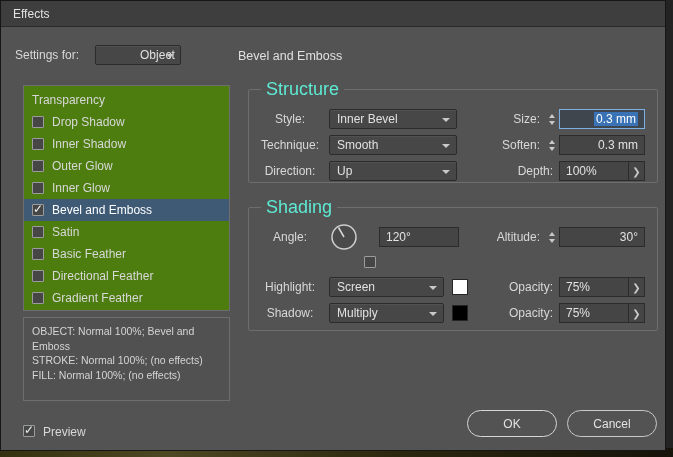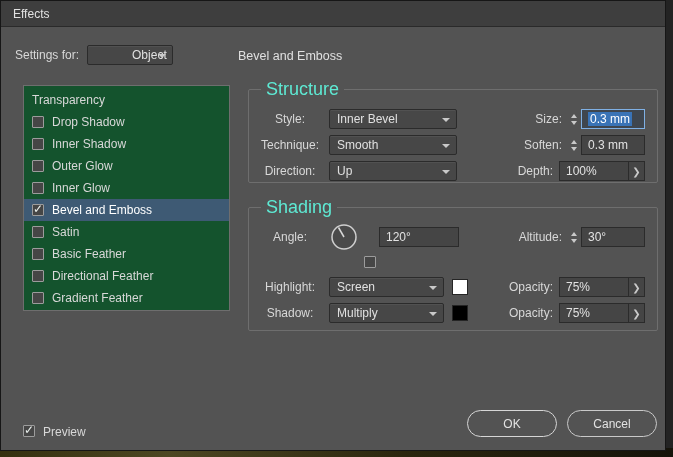--- a/index.html
+++ b/index.html
@@ -22,39 +22,39 @@
   .dialog {
     position: absolute; left: 0; top: 0; width: 666px; height: 451px;
     background: #535353; border: 1px solid #161616; font-size: 12px;
   }
   .titlebar {
     height: 26px; background: #3e3e3e; border-bottom: 1px solid #2a2a2a;
     display: flex; align-items: center; padding-left: 12px;
     font-size: 12px; color: #e2e2e2;
   }
   
-  .settings-row { position: absolute; left: 14px; top: 44px; display: flex; align-items: center; gap: 8px; }
+  .settings-row { position: absolute; left: 14px; top: 44px; display: flex; align-items: center; gap: 16px; }
   .dropdown {
     position: relative; height: 20px; background: #474747;
     border: 1px solid #2b2b2b; border-radius: 2px;
     display: flex; align-items: center; padding: 0 20px 0 7px;
     color: #e0e0e0; box-shadow: inset 0 1px 0 rgba(255,255,255,.06);
     cursor: default; white-space: nowrap;
   }
   .dropdown .chev {
     position: absolute; right: 6px; top: 8px; width: 0; height: 0;
     border-left: 4px solid transparent; border-right: 4px solid transparent;
     border-top: 4px solid #c9c9c9;
   }
   .dd-settings { width: 86px; padding-left: 44px; }
   .panel-title { position: absolute; left: 237px; top: 48px; color: #e0e0e0; font-size: 12.5px; }
 
   .fx-list {
     position: absolute; left: 22px; top: 84px; width: 207px; height: 226px;
-    border: 1px solid #6e6e6e; background: #14532d; padding-top: 3px;
+    border: 1px solid #6e6e6e; background: #4d7c0f; padding-top: 3px;
     overflow: hidden;
   }
   .fx-row { height: 22px; display: flex; align-items: center; padding-left: 8px; gap: 8px; }
   .fx-row.header { padding-left: 8px; }
   .fx-row.selected { background: #3e5a74; color: #ffffff; }
   .cb {
     width: 12px; height: 12px; border: 1px solid #9c9c9c; background: #464646;
     border-radius: 1px; position: relative; flex: none;
   }
   .cb.checked::after {
@@ -82,21 +82,21 @@
   .spin {
     width: 11px; height: 20px; margin-right: 2px; flex: none;
     display: flex; flex-direction: column; justify-content: center; align-items: center; gap: 3px;
   }
   .spin .up { width: 0; height: 0; border-left: 3.5px solid transparent; border-right: 3.5px solid transparent; border-bottom: 4px solid #c9c9c9; }
   .spin .dn { width: 0; height: 0; border-left: 3.5px solid transparent; border-right: 3.5px solid transparent; border-top: 4px solid #c9c9c9; }
   .field {
     height: 20px; background: #454545; border: 1px solid #2b2b2b;
     display: flex; align-items: center; padding: 0 6px; color: #e2e2e2; white-space: nowrap;
   }
-  .field.w74 { width: 64px; }
+  .field.w74 { width: 86px; justify-content: flex-end; }
   .field.w80 { width: 80px; margin-left: 12px; }
   .field.focused { border-color: #7fb0e4; background: #3f464e; }
   .sel-text { background: #3973b6; color: #ffffff; padding: 0 2px; }
   .chev-field { width: 86px; padding: 0; }
   .chev-field .val { flex: 1; padding: 0 6px; }
   .chev-field .cbtn {
     width: 16px; align-self: stretch; border-left: 1px solid #2b2b2b;
     display: flex; align-items: center; justify-content: center;
     color: #c9c9c9; font-size: 10px;
   }
@@ -171,20 +171,25 @@
     <div class="fx-row">
       <span class="cb"></span>
       <span>Directional Feather</span>
     </div>
     <div class="fx-row">
       <span class="cb"></span>
       <span>Gradient Feather</span>
     </div>
   </div>
 
+  <div class="summary-box">
+    <div>OBJECT: Normal 100%; Bevel and Emboss</div>
+    <div>STROKE: Normal 100%; (no effects)</div>
+    <div>FILL: Normal 100%; (no effects)</div>
+  </div>
 
   <div class="preview-row">
     <span class="cb checked"></span>
     <span>Preview</span>
   </div>
 
   <fieldset id="structure">
     <legend>Structure</legend>
 
     <div class="frow">

